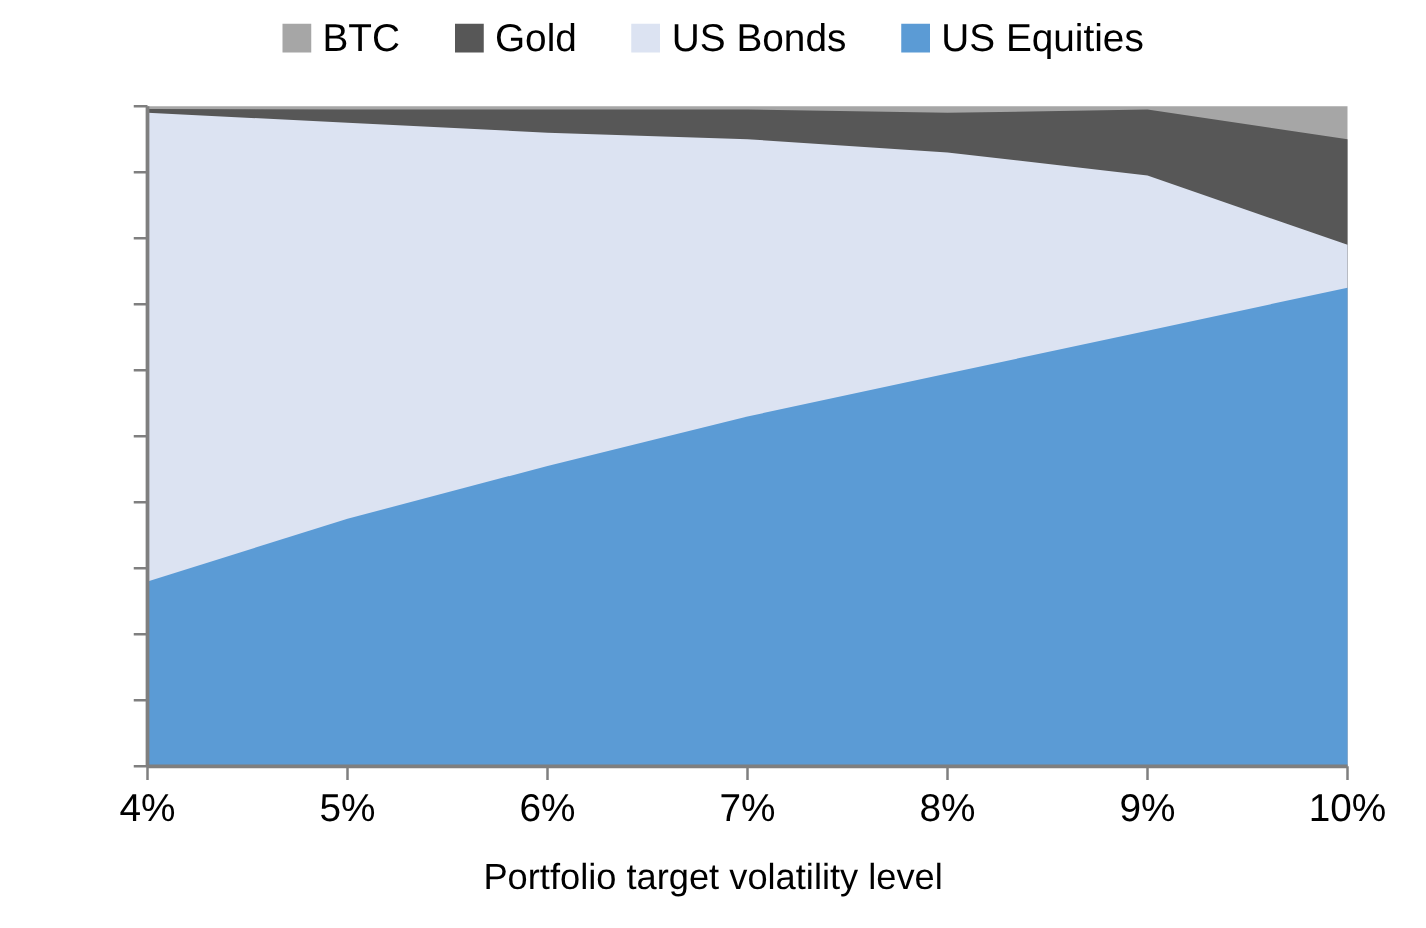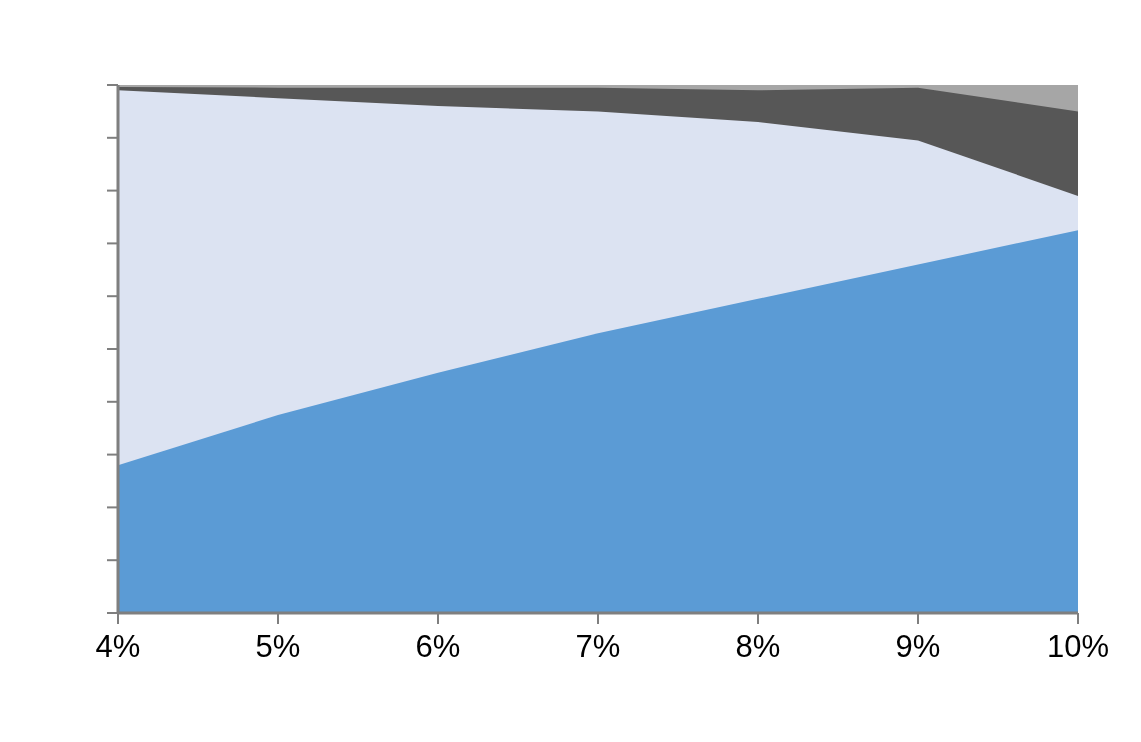--- a/index.html
+++ b/index.html
@@ -32,20 +32,43 @@
   .axis-title{
     position:absolute;left:0;top:688px;width:1141px;
     text-align:center;font-size:29px;color:#000000;line-height:29px;
   }
 </style>
 </head>
 <body>
 
 <div id="chart-root">
 
+  <div class="legend">
+
+    <div class="legend-item">
+      <span class="legend-swatch" id="sw0" style="background: rgb(166, 166, 166);"></span>
+      <span class="legend-label">BTC</span>
+    </div>
+
+    <div class="legend-item">
+      <span class="legend-swatch" id="sw1" style="background: rgb(87, 87, 87);"></span>
+      <span class="legend-label">Gold</span>
+    </div>
+
+    <div class="legend-item">
+      <span class="legend-swatch" id="sw2" style="background: rgb(220, 227, 242);"></span>
+      <span class="legend-label">US Bonds</span>
+    </div>
+
+    <div class="legend-item">
+      <span class="legend-swatch" id="sw3" style="background: rgb(91, 155, 213);"></span>
+      <span class="legend-label">US Equities</span>
+    </div>
+
+  </div>
 
   <div class="plot-wrap">
     <svg class="plot" width="1141" height="742" id="plot-svg">
         <path d="M 118 85 L 278 85 L 438 85 L 598 85 L 758 85 L 918 85 L 1078 85 L 1078 613 L 118 613 Z" fill="#A6A6A6"></path>
         <path d="M 118 87.11199999999997 L 278 87.63999999999999 L 438 87.63999999999999 L 598 87.63999999999999 L 758 90.27999999999997 L 918 87.63999999999999 L 1078 111.40000000000003 L 1078 613 L 118 613 Z" fill="#575757"></path>
         <path d="M 118 90.27999999999997 L 278 98.20000000000005 L 438 106.12 L 598 111.40000000000003 L 758 121.95999999999998 L 918 140.44 L 1078 195.88 L 1078 613 L 118 613 Z" fill="#DCE3F2"></path>
         <path d="M 118 465.15999999999997 L 278 415 L 438 372.76 L 598 333.15999999999997 L 758 298.84000000000003 L 918 264.52 L 1078 230.2 L 1078 613 L 118 613 Z" fill="#5B9BD5"></path>
         <line x1="107" y1="613" x2="118" y2="613" stroke="#7F7F7F" stroke-width="2"></line>
         <line x1="107" y1="560.2" x2="118" y2="560.2" stroke="#7F7F7F" stroke-width="2"></line>
         <line x1="107" y1="507.4" x2="118" y2="507.4" stroke="#7F7F7F" stroke-width="2"></line>
@@ -86,14 +109,15 @@
   <div>
     <div class="xlabel" id="xl0" style="left: 28px; width: 180px; top: 631px;">4%</div>
     <div class="xlabel" id="xl1" style="left: 188px; width: 180px; top: 631px;">5%</div>
     <div class="xlabel" id="xl2" style="left: 348px; width: 180px; top: 631px;">6%</div>
     <div class="xlabel" id="xl3" style="left: 508px; width: 180px; top: 631px;">7%</div>
     <div class="xlabel" id="xl4" style="left: 668px; width: 180px; top: 631px;">8%</div>
     <div class="xlabel" id="xl5" style="left: 828px; width: 180px; top: 631px;">9%</div>
     <div class="xlabel" id="xl6" style="left: 988px; width: 180px; top: 631px;">10%</div>
   </div>
 
+  <div class="axis-title">Portfolio target volatility level</div>
 
 </div>
 
 </body></html>

